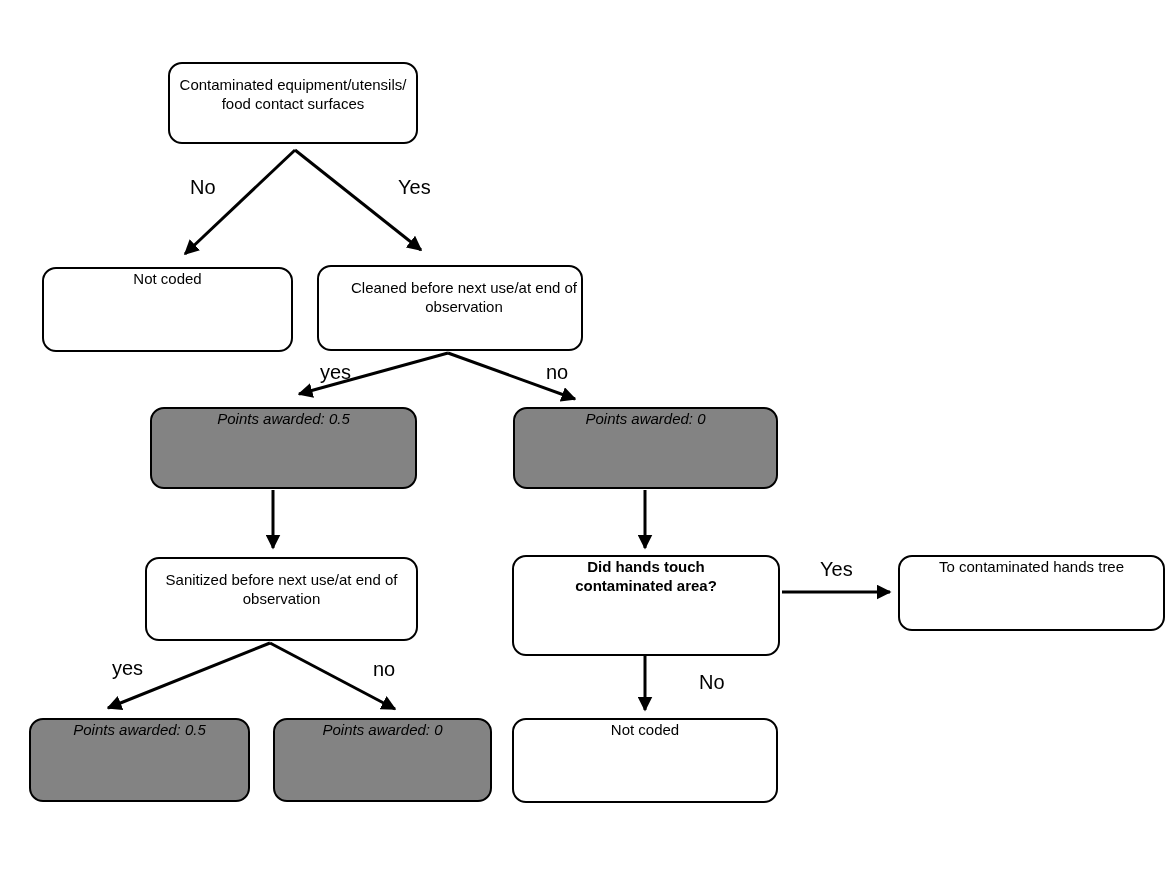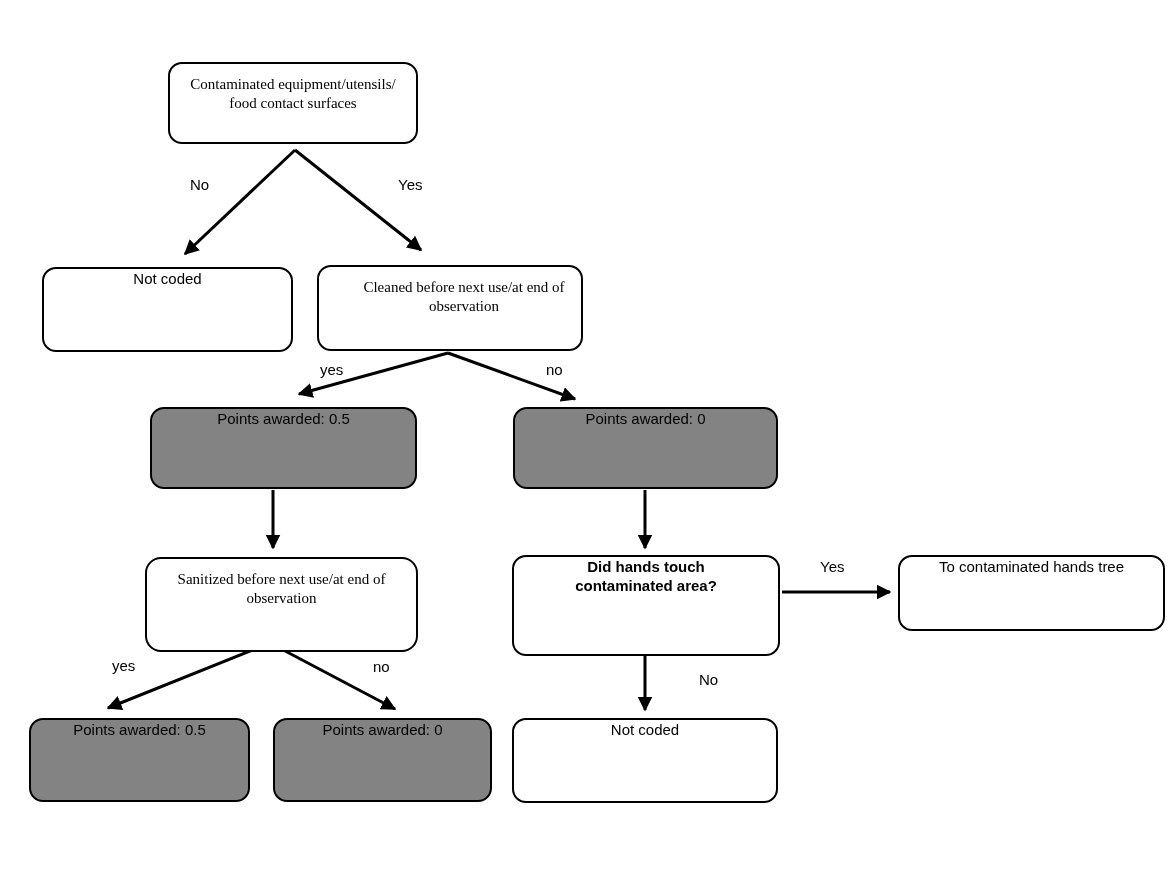--- a/index.html
+++ b/index.html
@@ -35,28 +35,28 @@
     display: flex;
     justify-content: center;
     text-align: center;
     font-size: 15px;
     line-height: 19px;
     white-space: pre-line;
   }
   .node.top-align {
     align-items: flex-start;
     padding-top: 11px;
-    font-family: Liberation Serif, serif;
   }
   .node.outcome {
     background: var(--outcome_fill, #838383);
+    font-style: italic;
   }
   .edge-label {
     position: absolute;
-    font-size: 15px;
+    font-size: 20px;
     color: var(--text, #000000);
     white-space: nowrap;
   }
 </style>
 </head>
 <body>
 
 <div class="canvas">
 
   <svg class="edges-svg" viewBox="0 0 1176 870" xmlns="http://www.w3.org/2000/svg">
@@ -92,21 +92,21 @@
   </div>
 
   <div class="node outcome" style="left:150px; top:407px; width:267px; height:82px;">
     <span>Points awarded: 0.5</span>
   </div>
 
   <div class="node outcome" style="left:513px; top:407px; width:265px; height:82px;">
     <span>Points awarded: 0</span>
   </div>
 
-  <div class="node top-align" style="left:145px; top:557px; width:273px; height:95px;border-radius:16px;">
+  <div class="node top-align" style="left:145px; top:557px; width:273px; height:84px;">
     <span>Sanitized before next use/at end of
 observation</span>
   </div>
 
   <div class="node" style="left:512px; top:555px; width:268px; height:101px;font-weight:bold;">
     <span>Did hands touch
 contaminated area?</span>
   </div>
 
   <div class="node" style="left:898px; top:555px; width:267px; height:76px;">

